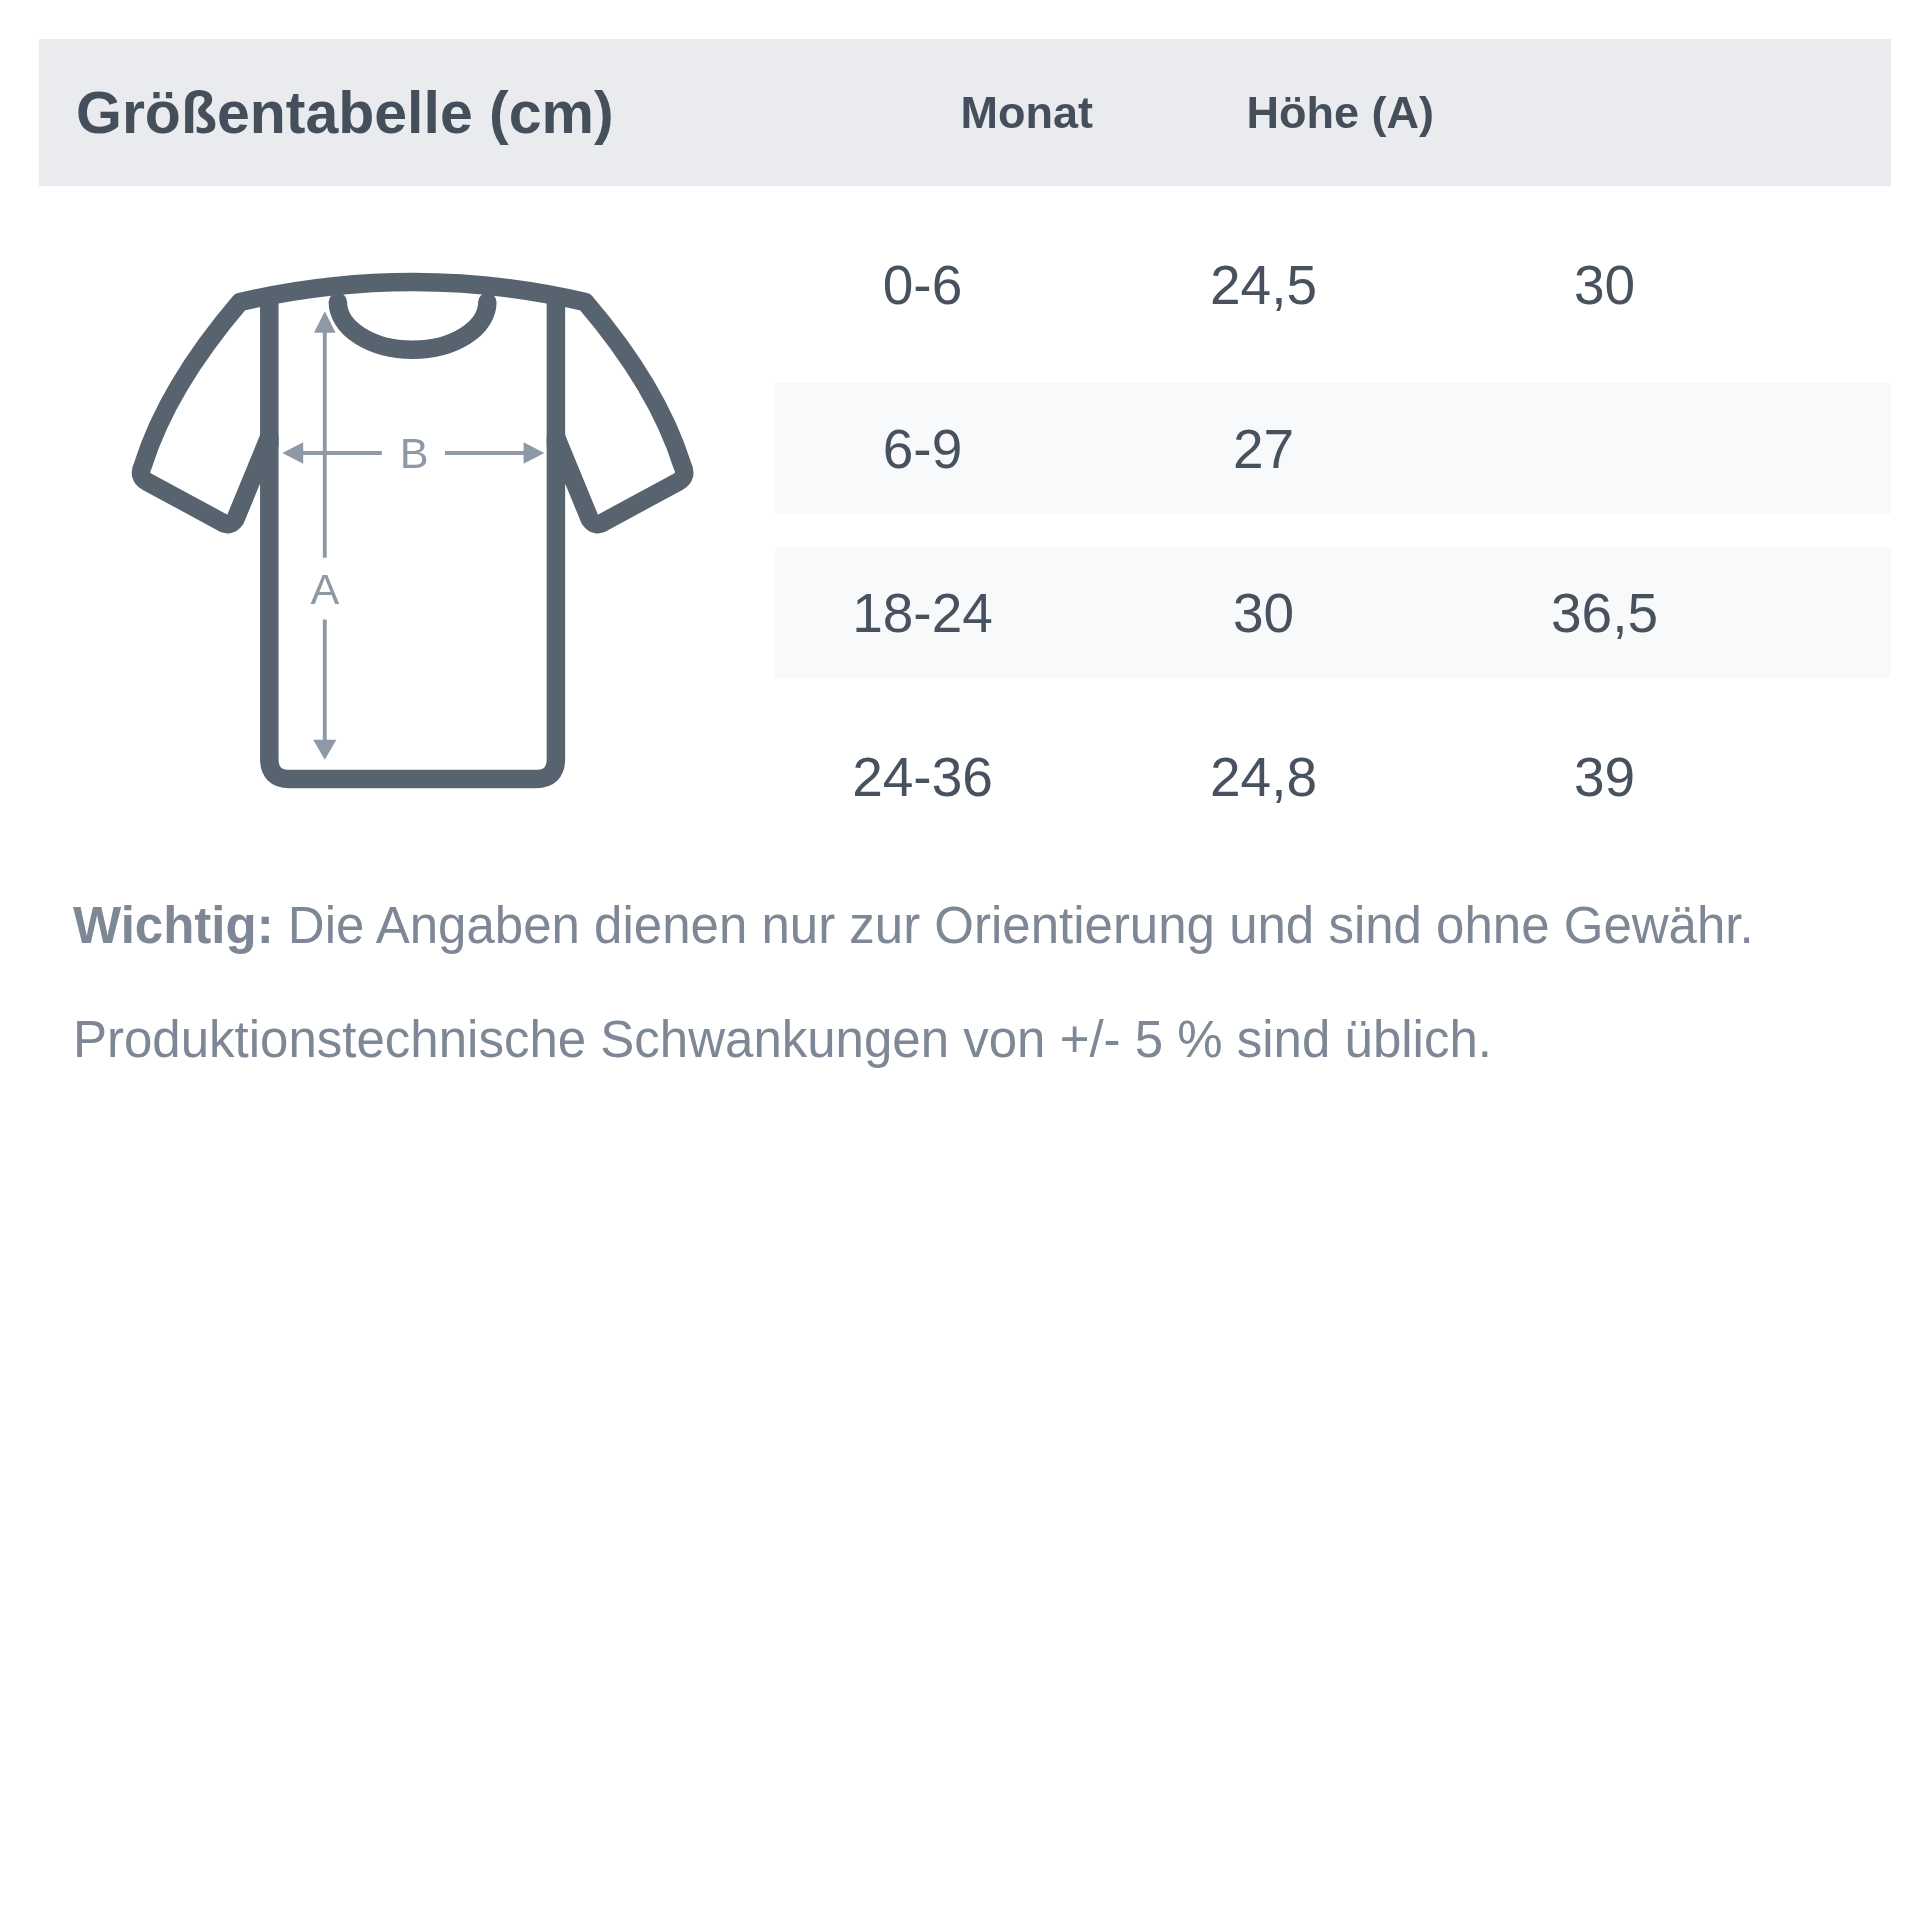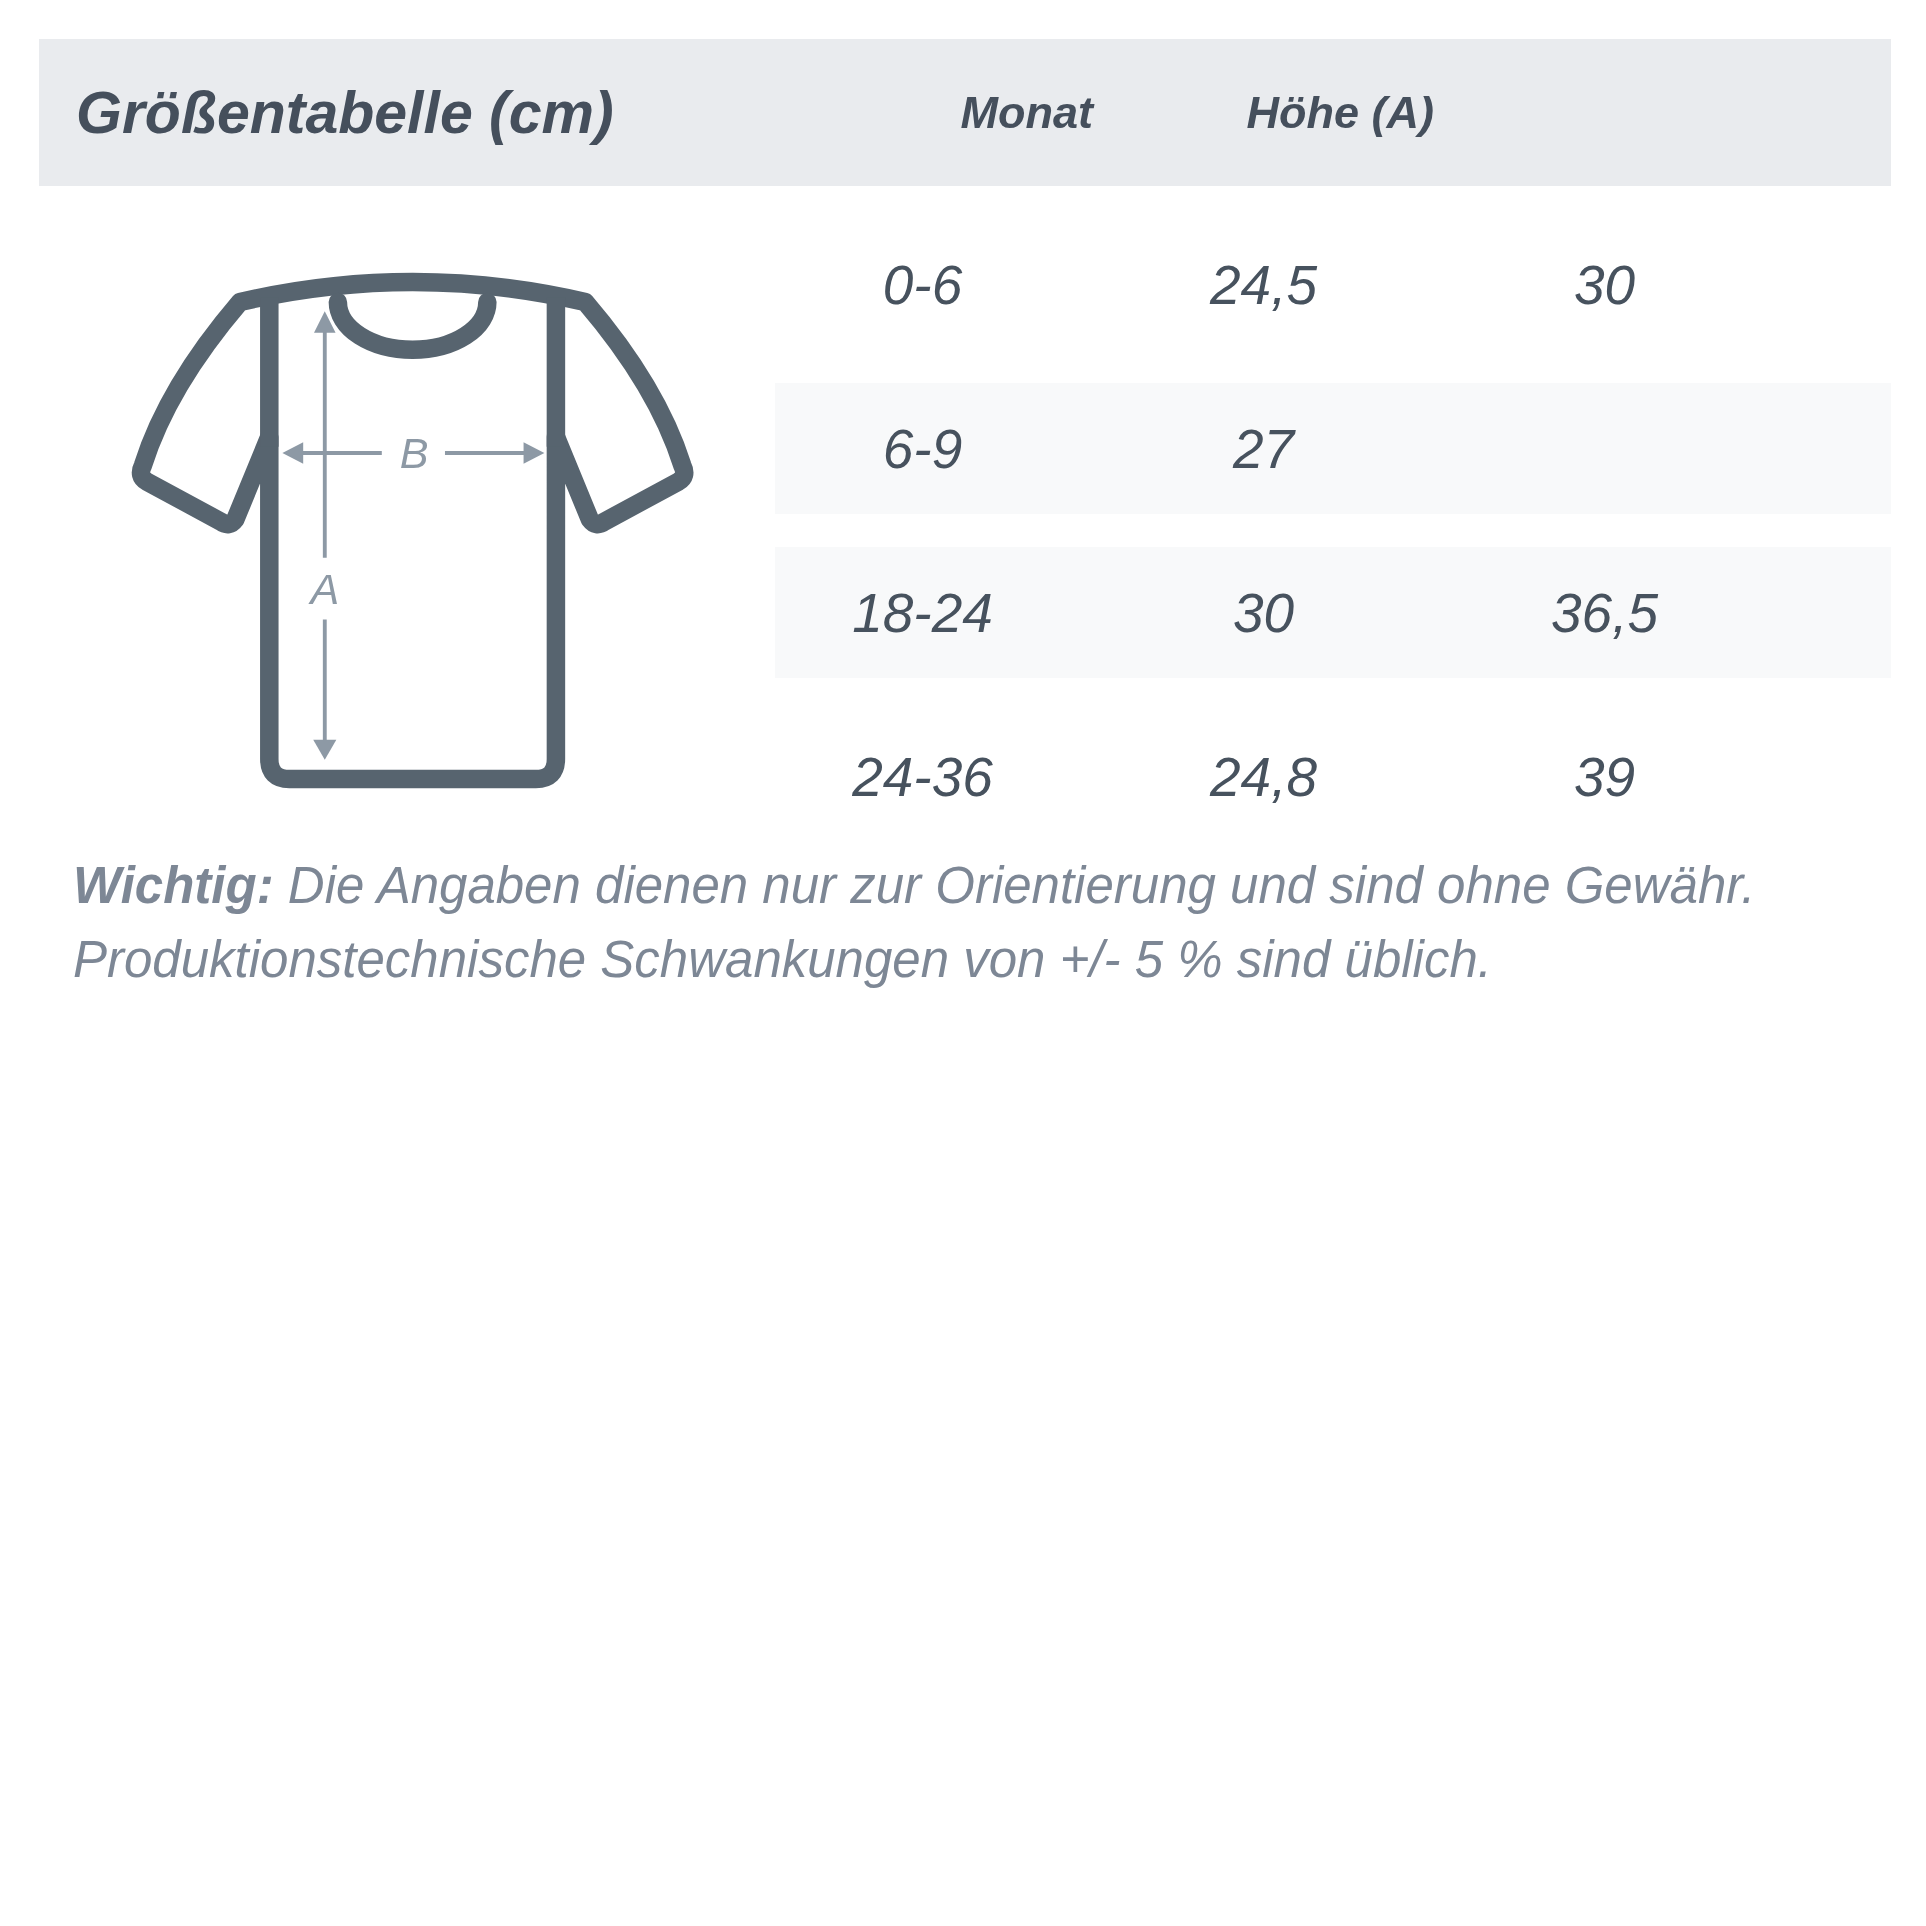--- a/index.html
+++ b/index.html
@@ -8,21 +8,20 @@
     background: #ffffff;
   }
   .page {
     position: relative;
     width: 1926px;
     height: 1926px;
     background: #ffffff;
     font-family: "Liberation Sans", sans-serif;
     color: #4a5562;
     overflow: hidden;
-    font-style: italic;
   }
   .cols {
     display: grid;
     grid-template-columns: 713px 341px 341px 341px;
     align-items: center;
   }
   .header-bar {
     position: absolute;
     left: 39px;
     top: 39px;
@@ -91,20 +90,21 @@
     position: absolute;
     left: 73px;
     top: 849px;
     width: 1818px;
     font-size: 51px;
     line-height: 74px;
     color: #7d8795;
   }
   .note .note-line {
     white-space: nowrap;
+    margin-top: 40px;
   }
   .note .note-bold {
     font-weight: 700;
   }
   .arrow-label {
     font-family: "Liberation Sans", sans-serif;
     font-size: 56px;
   }
 </style>
 </head>

